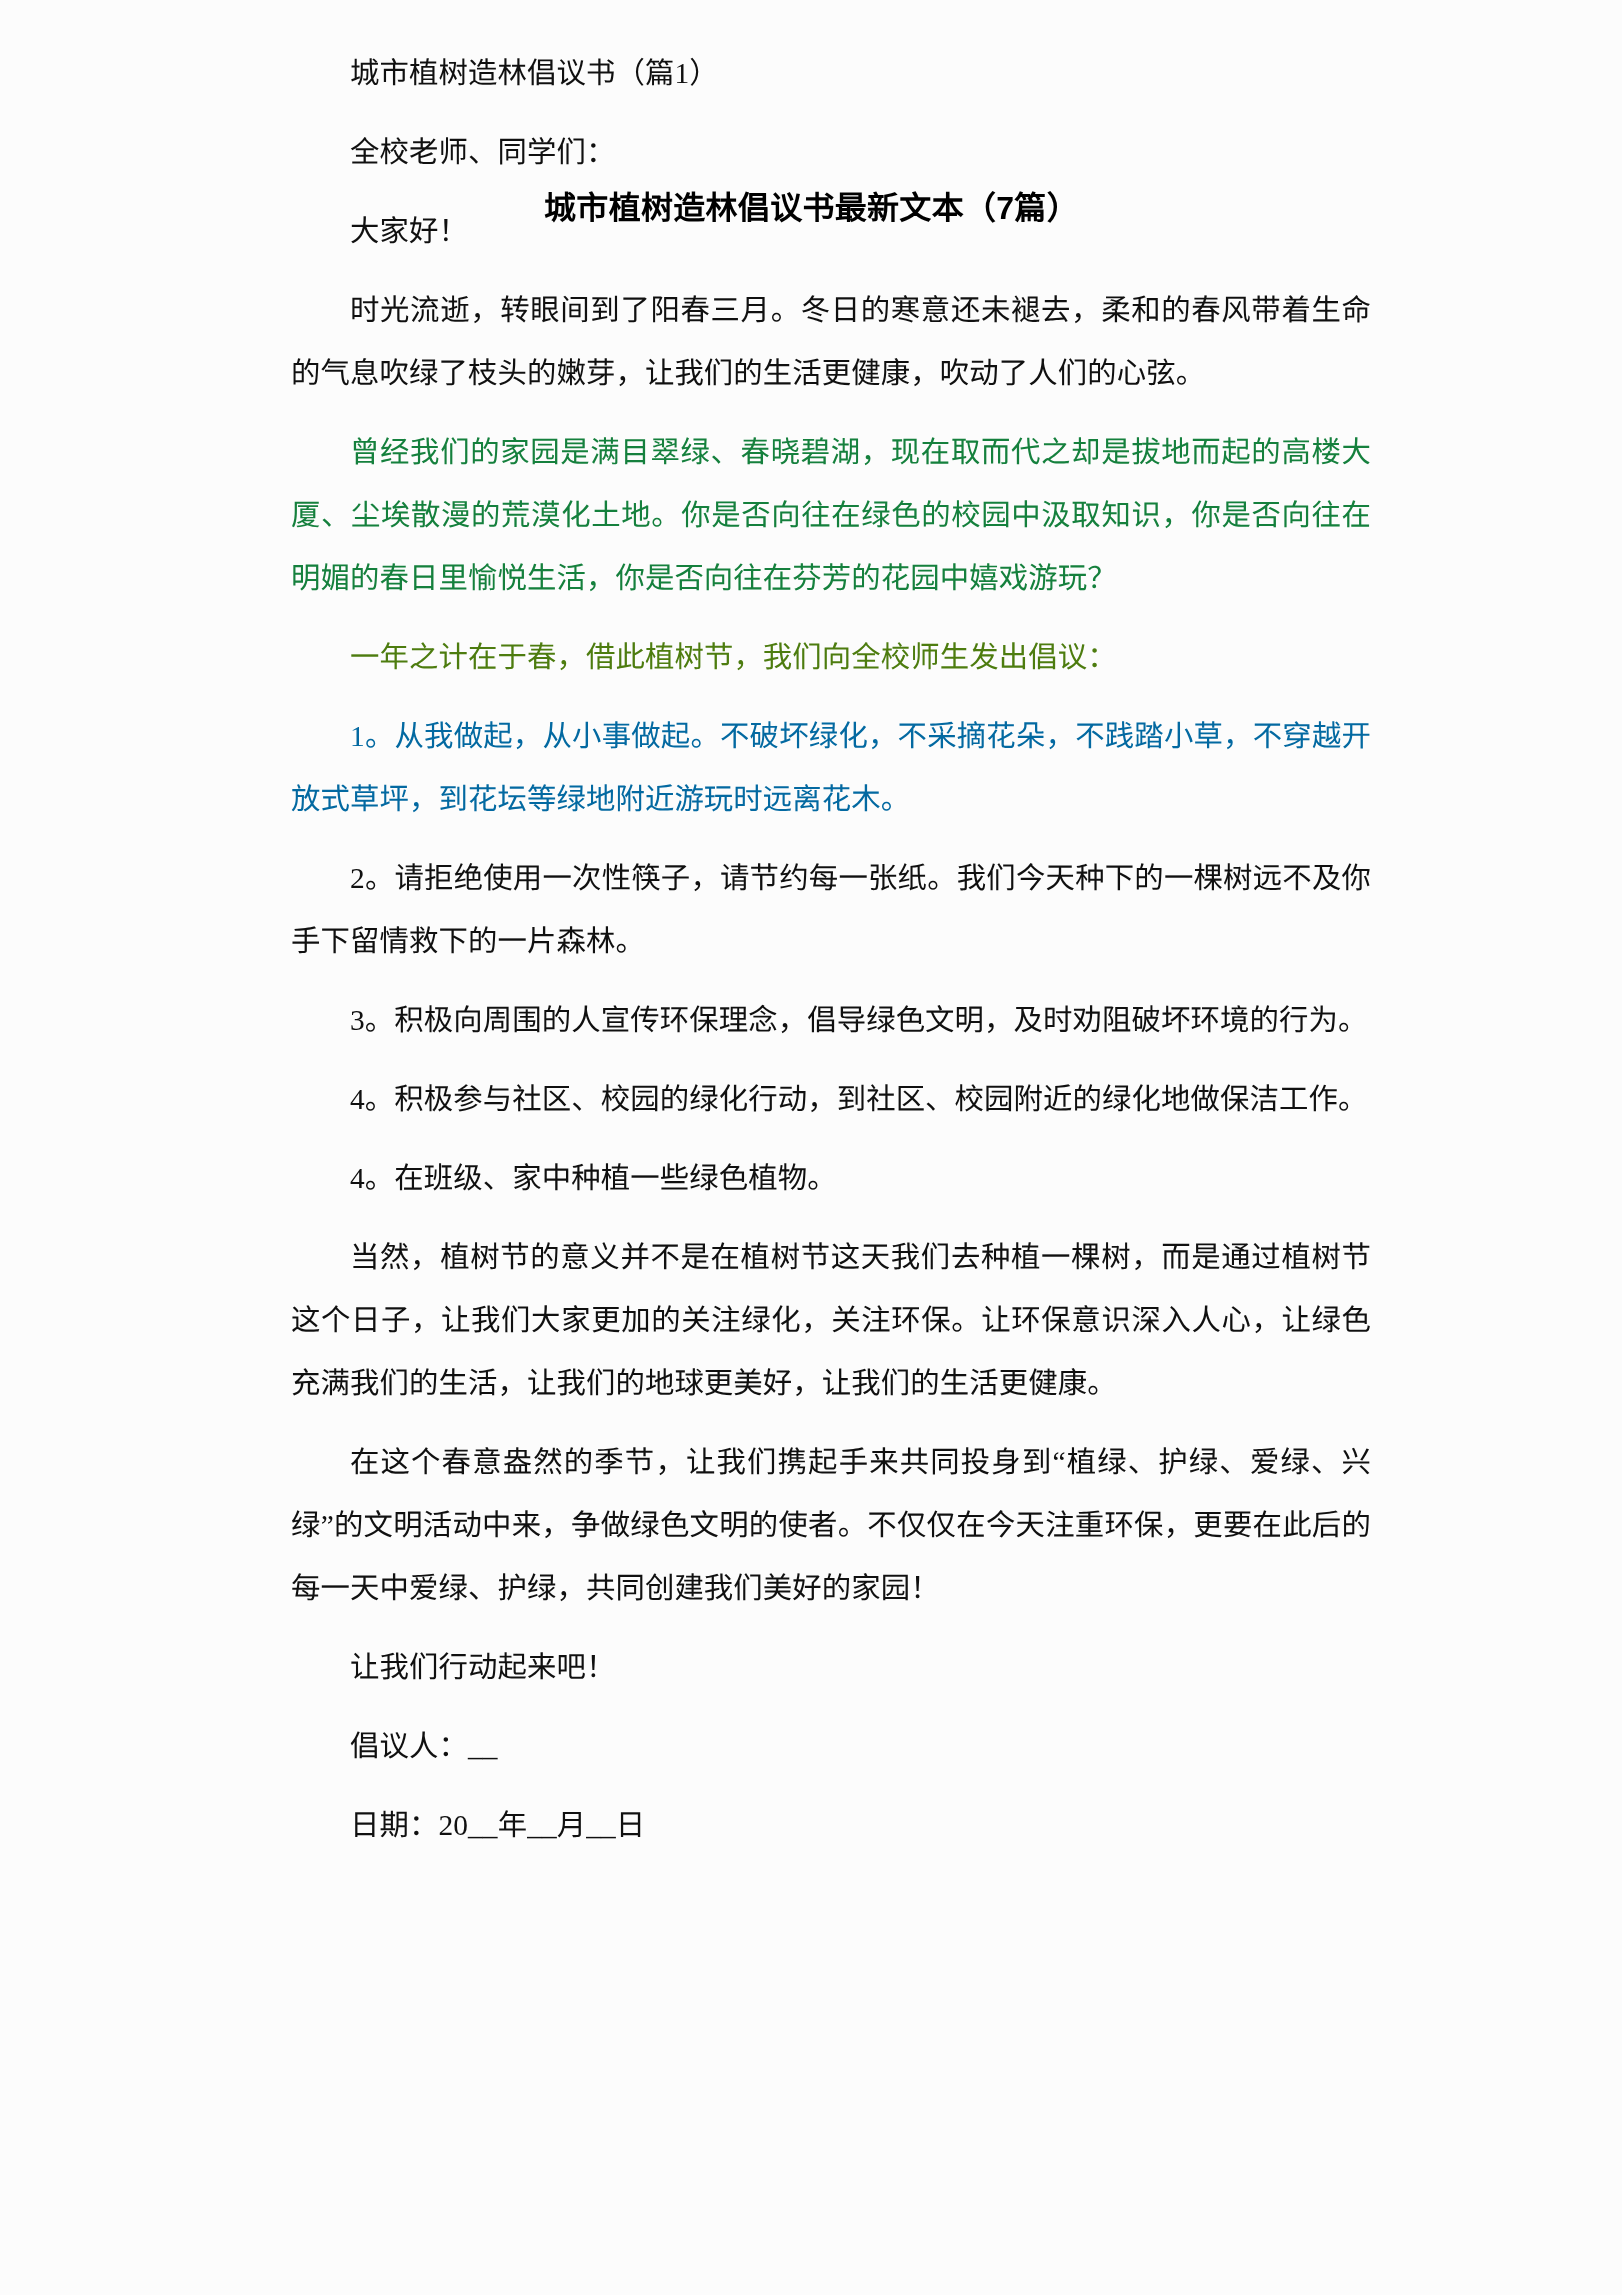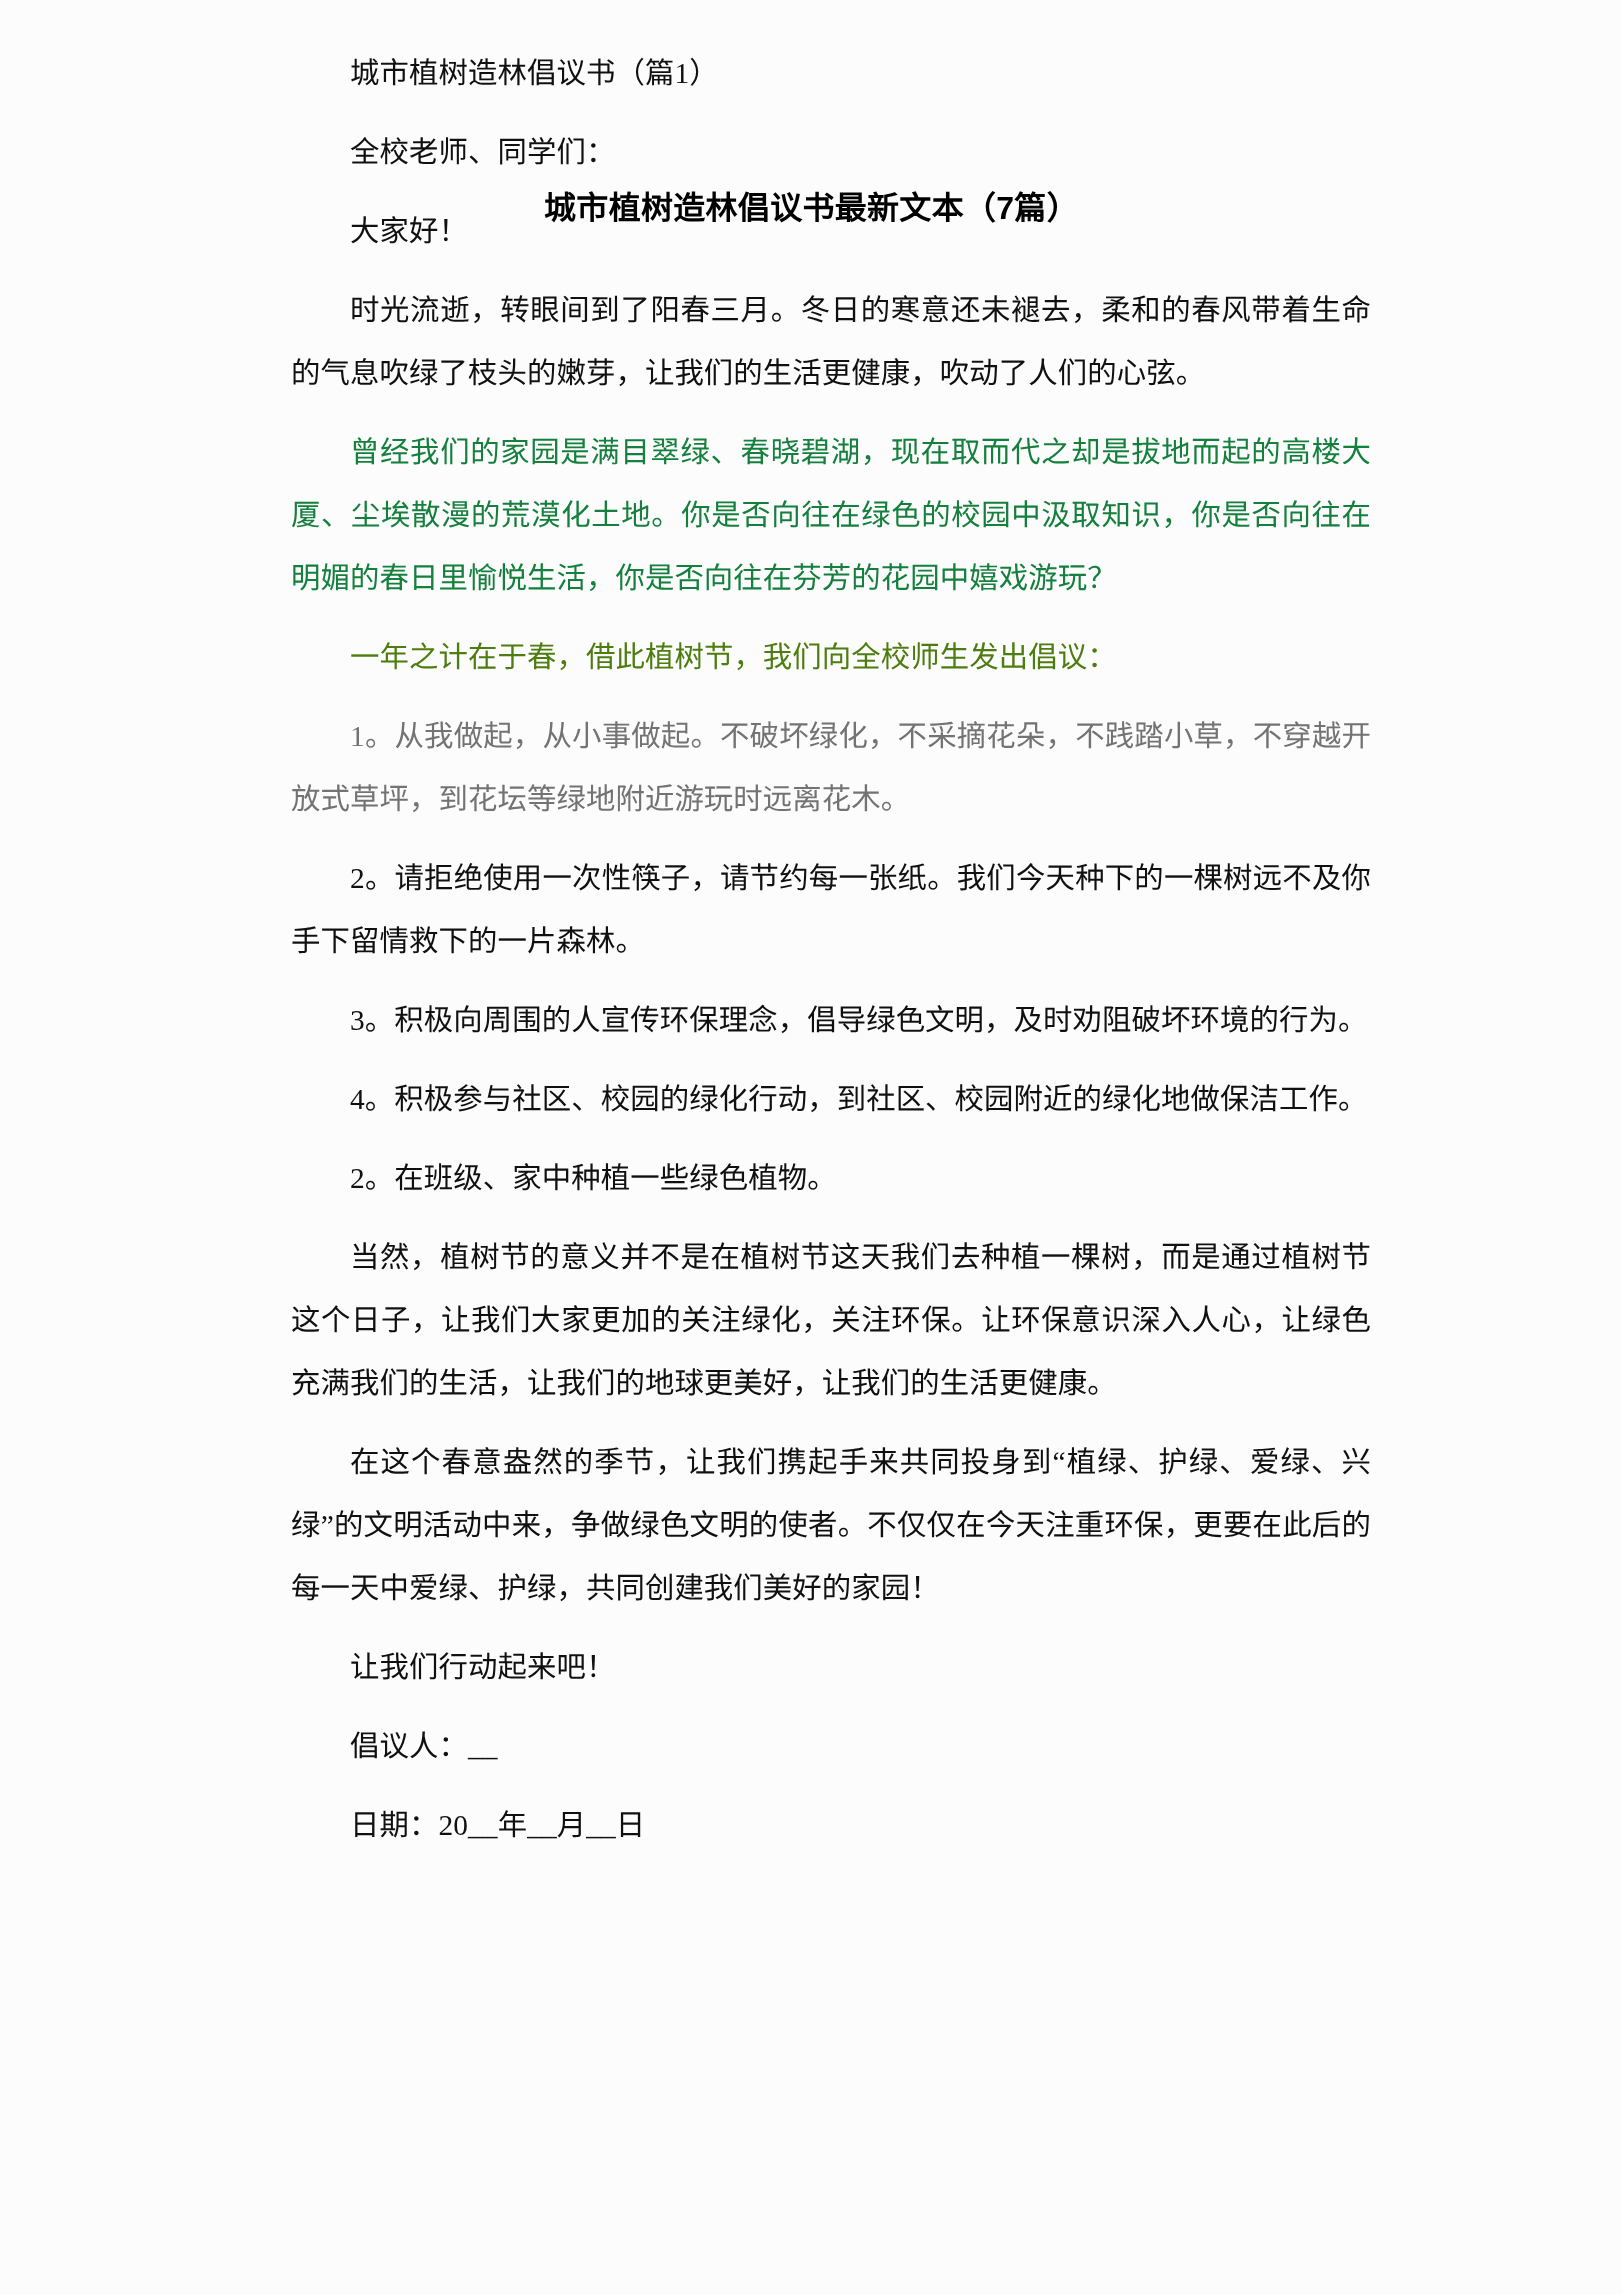--- a/index.html
+++ b/index.html
@@ -70,29 +70,29 @@
     <p class="para" style="color: rgb(16, 16, 16);">全校老师、同学们：</p>
 
     <p class="para" style="color: rgb(16, 16, 16);">大家好！</p>
 
     <p class="para" style="color: rgb(16, 16, 16);">时光流逝，转眼间到了阳春三月。冬日的寒意还未褪去，柔和的春风带着生命的气息吹绿了枝头的嫩芽，让我们的生活更健康，吹动了人们的心弦。</p>
 
     <p class="para" style="color: #15803d;">曾经我们的家园是满目翠绿、春晓碧湖，现在取而代之却是拔地而起的高楼大厦、尘埃散漫的荒漠化土地。你是否向往在绿色的校园中汲取知识，你是否向往在明媚的春日里愉悦生活，你是否向往在芬芳的花园中嬉戏游玩？</p>
 
     <p class="para" style="color: #4d7c0f;">一年之计在于春，借此植树节，我们向全校师生发出倡议：</p>
 
-    <p class="para" style="color: #737373;">1。从我做起，从小事做起。不破坏绿化，不采摘花朵，不践踏小草，不穿越开放式草坪，到花坛等绿地附近游玩时远离花木。</p>
+    <p class="para" style="color: #0369a1;">1。从我做起，从小事做起。不破坏绿化，不采摘花朵，不践踏小草，不穿越开放式草坪，到花坛等绿地附近游玩时远离花木。</p>
 
     <p class="para" style="color: rgb(16, 16, 16);">2。请拒绝使用一次性筷子，请节约每一张纸。我们今天种下的一棵树远不及你手下留情救下的一片森林。</p>
 
     <p class="para" style="color: rgb(16, 16, 16);">3。积极向周围的人宣传环保理念，倡导绿色文明，及时劝阻破坏环境的行为。</p>
 
     <p class="para" style="color: rgb(16, 16, 16);">4。积极参与社区、校园的绿化行动，到社区、校园附近的绿化地做保洁工作。</p>
 
-    <p class="para" style="color: rgb(16, 16, 16);">2。在班级、家中种植一些绿色植物。</p>
+    <p class="para" style="color: rgb(16, 16, 16);">4。在班级、家中种植一些绿色植物。</p>
 
     <p class="para" style="color: rgb(16, 16, 16);">当然，植树节的意义并不是在植树节这天我们去种植一棵树，而是通过植树节这个日子，让我们大家更加的关注绿化，关注环保。让环保意识深入人心，让绿色充满我们的生活，让我们的地球更美好，让我们的生活更健康。</p>
 
     <p class="para" style="color: rgb(16, 16, 16);">在这个春意盎然的季节，让我们携起手来共同投身到“植绿、护绿、爱绿、兴绿”的文明活动中来，争做绿色文明的使者。不仅仅在今天注重环保，更要在此后的每一天中爱绿、护绿，共同创建我们美好的家园！</p>
 
     <p class="para" style="color: rgb(16, 16, 16);">让我们行动起来吧！</p>
 
     <p class="para" style="color: rgb(16, 16, 16);"><span>倡议人：</span><span>__</span></p>
 
     <p class="para" style="color: rgb(16, 16, 16);"><span>日期：</span><span>20__年__月__日</span></p>

